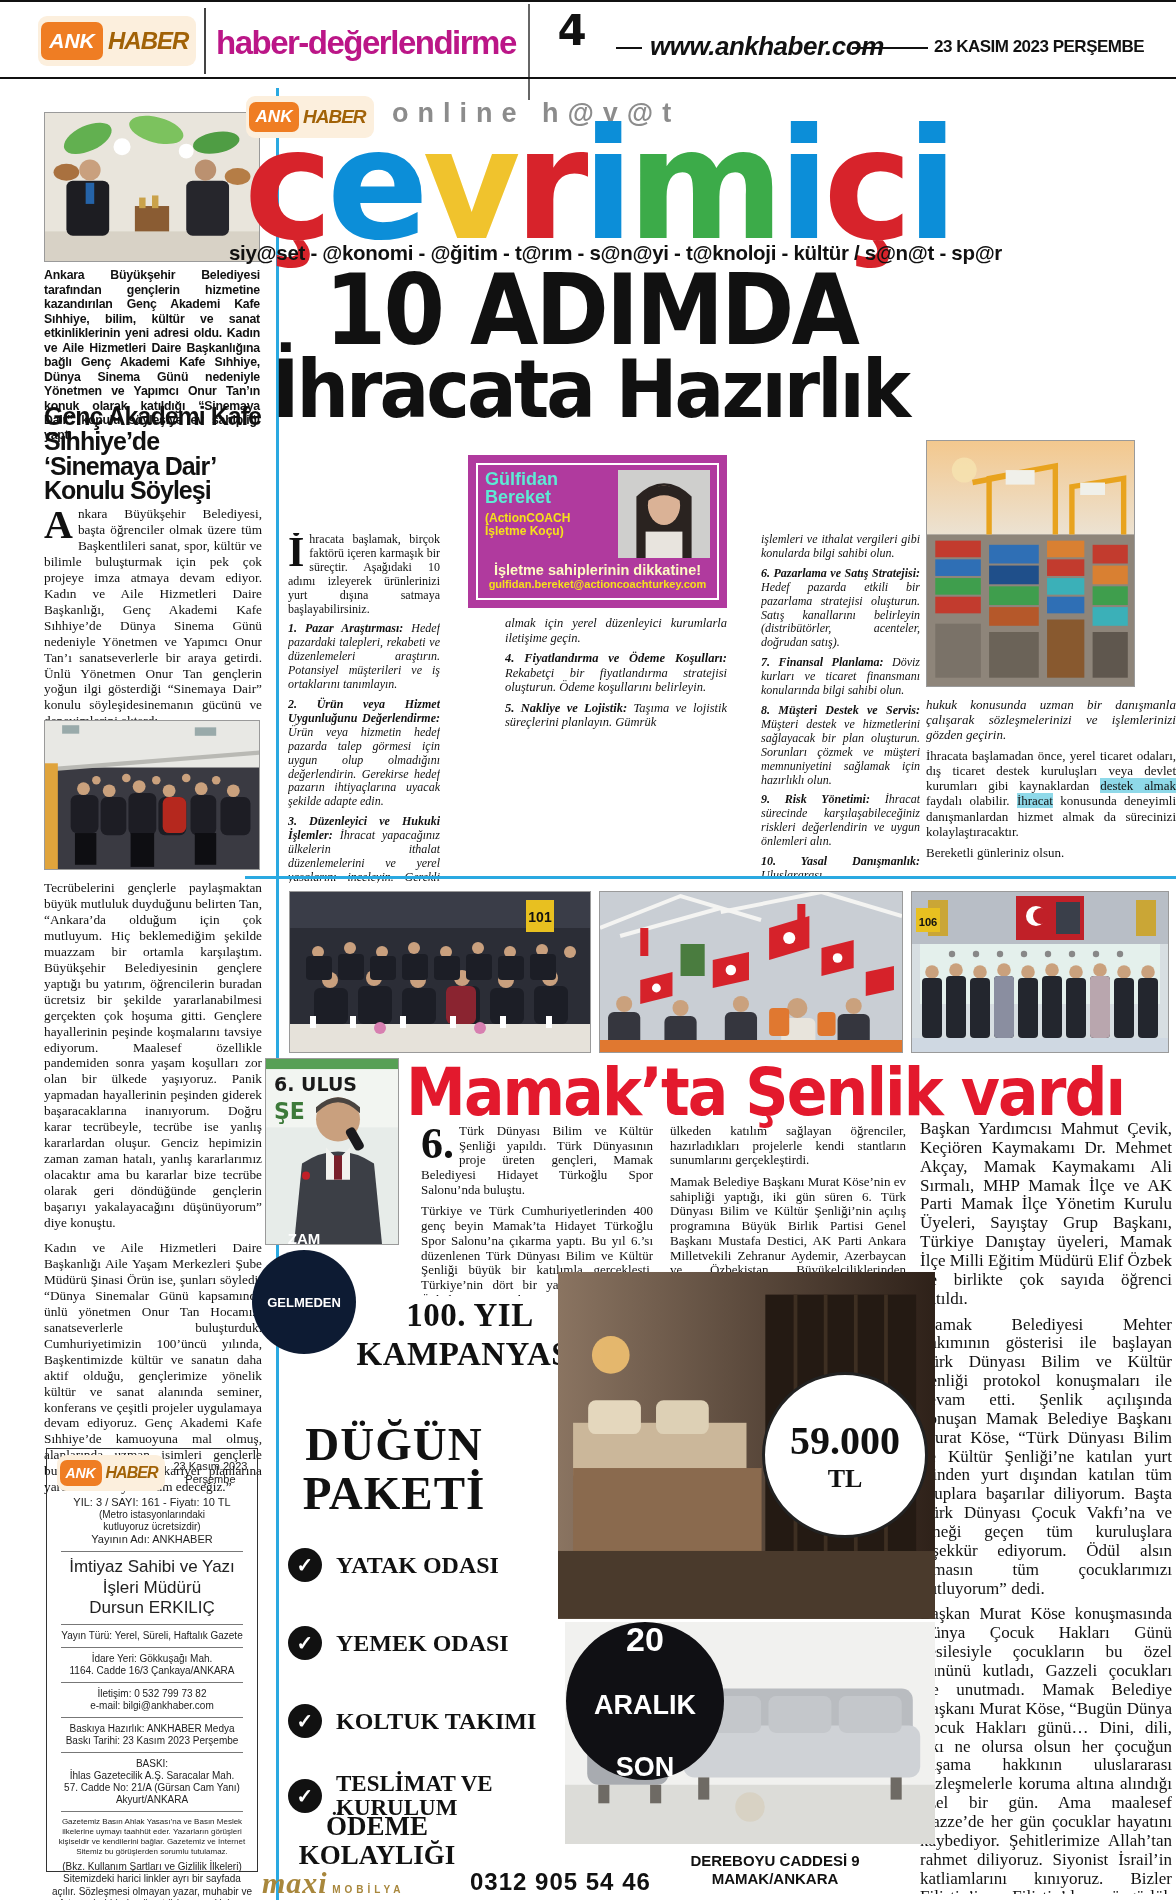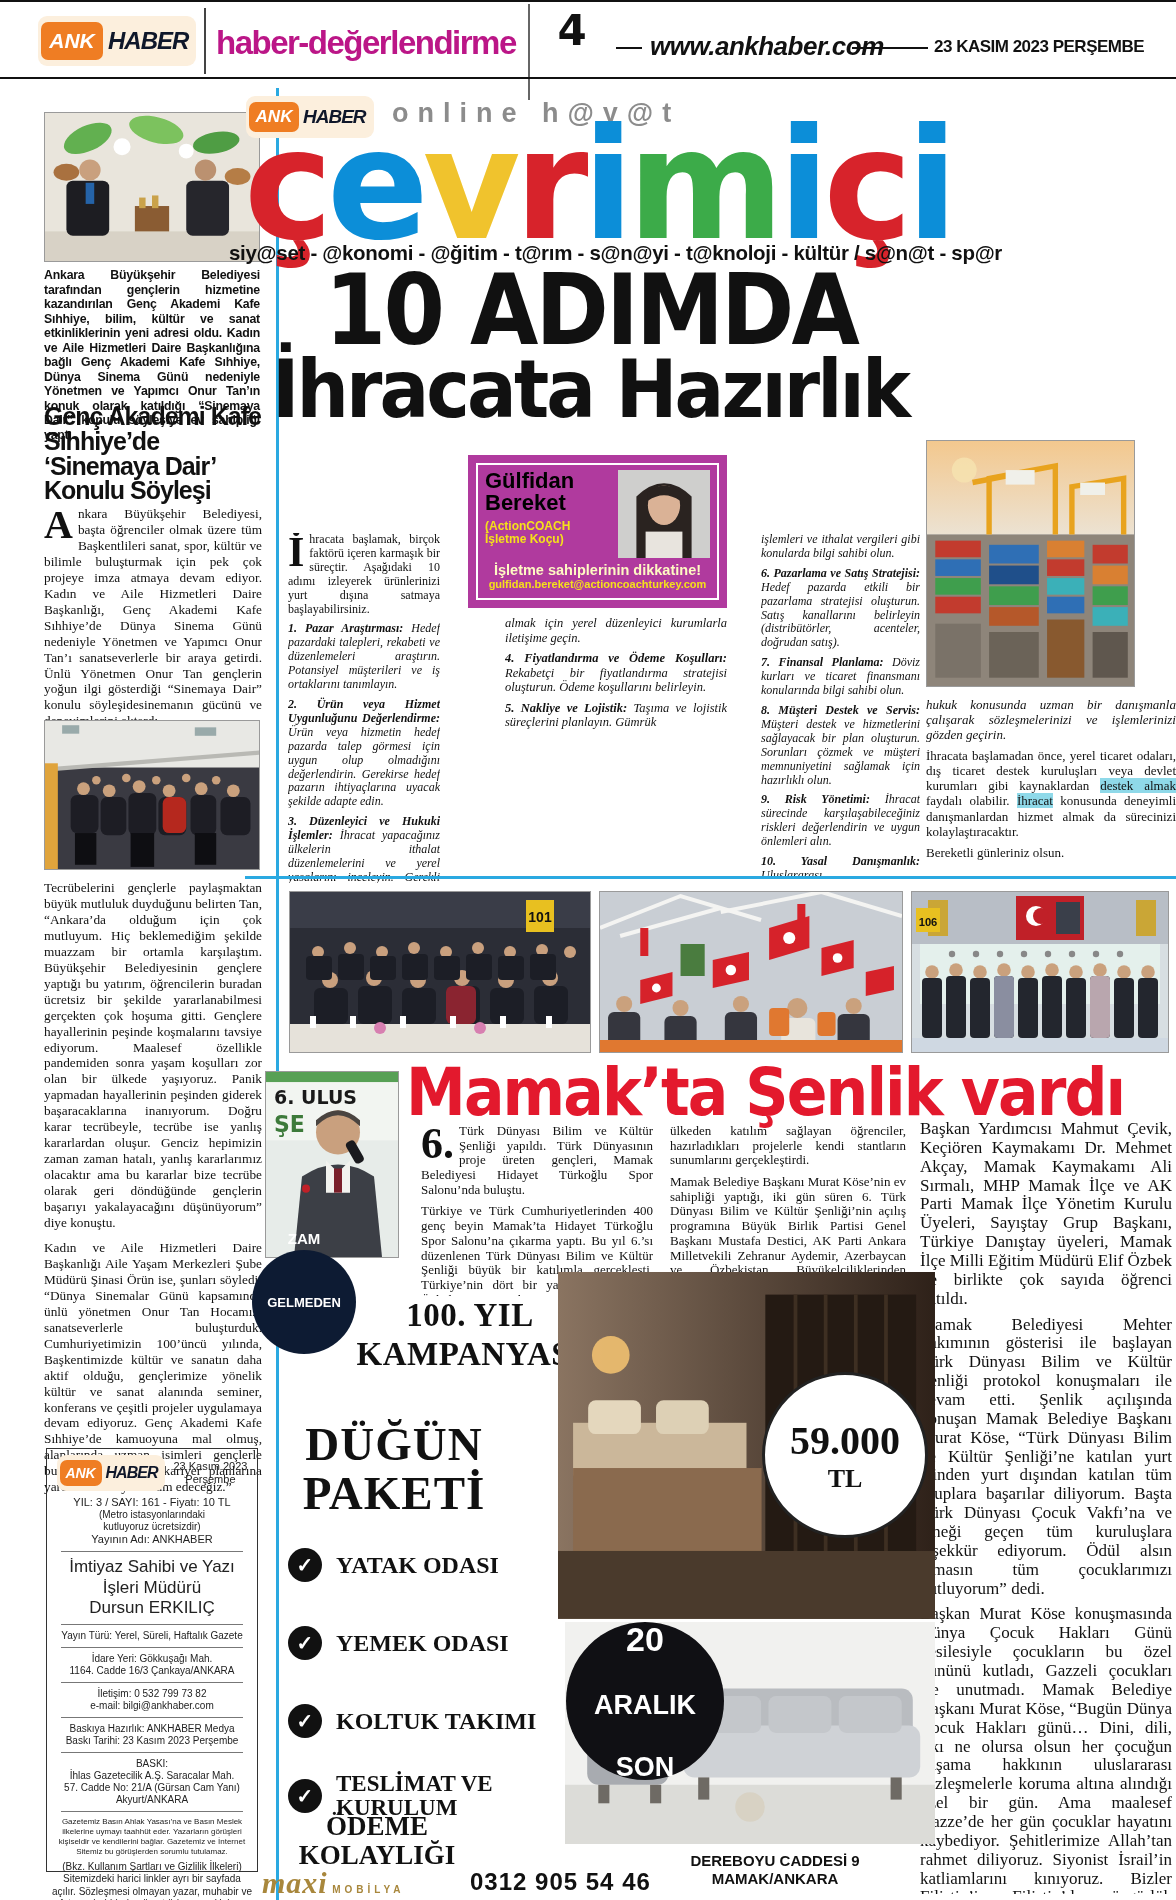--- a/index.html
+++ b/index.html
@@ -18,21 +18,21 @@
   .dcap{float:left;font-weight:bold;line-height:.78;margin:3px 5px 0 0;}
   .ih{font-weight:bold;font-style:italic;}
   .it{font-style:italic;}
   .artcol{font-size:12px;line-height:1.16;overflow:hidden;}
   .artcol p{margin:0 0 6px 0;}
   .mcol{font-family:"Liberation Serif",serif;font-size:13px;line-height:1.13;text-align:justify;overflow:hidden;}
   .mcol p{margin:0 0 7px 0;}
   .logo-pill{background:#fcefdd;border-radius:9px;display:flex;align-items:center;padding:3px 8px 3px 3px;}
   .logo-ank{background:#ef7d23;color:#fff;border-radius:7px;font-weight:bold;font-style:italic;
             display:flex;align-items:center;justify-content:center;}
-  .logo-haber{color:#0f172a;font-weight:bold;font-style:italic;letter-spacing:-1px;}
+  .logo-haber{color:#a16207;font-weight:bold;font-style:italic;letter-spacing:-1px;}
   .imp{font-size:10px;line-height:1.2;text-align:center;color:#222;}
   .imp-hr{border:none;border-top:1px solid #777;margin:5px 10px;}
   .chk{width:34px;height:34px;border-radius:50%;background:#111;color:#fff;display:flex;
        align-items:center;justify-content:center;font-size:20px;font-weight:bold;flex:0 0 34px;}
   .adrow{display:flex;align-items:center;gap:14px;}
   .circ{border-radius:50%;display:flex;flex-direction:column;align-items:center;justify-content:center;text-align:center;}
 </style>
 </head>
 <body>
 
@@ -198,21 +198,21 @@
     <p><span class="dcap ser" style="font-size:42px;">İ</span><span>hracata başlamak, birçok faktörü içeren karmaşık bir süreçtir. Aşağıdaki 10 adımı izleyerek ürünlerinizi yurt dışına satmaya başlayabilirsiniz.</span></p>
     <p><span class="ih">1. Pazar Araştırması:</span> <span class="it">Hedef pazardaki talepleri, rekabeti ve düzenlemeleri araştırın. Potansiyel müşterileri ve iş ortaklarını tanımlayın.</span></p>
     <p><span class="ih">2. Ürün veya Hizmet Uygunluğunu Değerlendirme:</span> <span class="it">Ürün veya hizmetin hedef pazarda talep görmesi için uygun olup olmadığını değerlendirin. Gerekirse hedef pazarın ihtiyaçlarına uyacak şekilde adapte edin.</span></p>
     <p><span class="ih">3. Düzenleyici ve Hukuki İşlemler:</span> <span class="it">İhracat yapacağınız ülkelerin ithalat düzenlemelerini ve yerel yasalarını inceleyin. Gerekli izinleri ve sertifikaları</span></p>
   </div>
 
   <div class="abs" style="left:468px;top:455px;width:259px;height:153px;background:#b03a9e;box-sizing:border-box;padding:8px;">
     <div style="border:2px solid #fff;height:100%;box-sizing:border-box;padding:5px 7px;position:relative;">
       <div style="display:flex;gap:6px;">
         <div style="flex:1;">
-          <div class="b sans" style="color:#000000;font-size:22px;line-height:1.02;">
+          <div class="b sans" style="color:#5eead4;font-size:18px;line-height:1.02;">
             <span>Gülfidan</span><br><span>Bereket</span>
           </div>
           <div class="b sans" style="color:#f5e11a;font-size:12px;line-height:1.1;margin-top:5px;">
             <span>(ActionCOACH</span><br><span>İşletme Koçu)</span>
           </div>
         </div>
         <div style="width:92px;height:88px;overflow:hidden;">
           <svg viewBox="0 0 40 40" preserveAspectRatio="none" style="width:100%;height:100%;">
             <rect width="40" height="40" fill="#cfcfcd"></rect>
             <path d="M8 40 L8 12 Q20 0 32 12 L32 40 Z" fill="#2a2320"></path>
@@ -441,21 +441,21 @@
           <rect x="113" y="43" width="10" height="30" rx="2"></rect>
       </g>
       <rect x="41" y="42" width="10" height="31" rx="2" fill="#8a8ea0"></rect>
       <rect x="89" y="42" width="10" height="31" rx="2" fill="#b9a6ae"></rect>
       <rect x="0" y="73" width="128" height="7" fill="#cfd8e2"></rect>
       <rect x="2" y="8" width="12" height="12" fill="#e8c020"></rect>
       <text x="8" y="17" font-size="5.6" font-weight="bold" text-anchor="middle" fill="#111">106</text>
     </svg>
   </div>
 
-  <div class="abs ph" style="left:265px;top:1058px;width:132px;height:185px;margin-top:13px;">
+  <div class="abs ph" style="left:265px;top:1058px;width:132px;height:185px;">
     <svg viewBox="0 0 66 92" preserveAspectRatio="none">
       <rect width="66" height="92" fill="#e7ece9"></rect>
       <rect x="0" y="0" width="66" height="34" fill="#f2f5f1"></rect>
       <rect x="0" y="0" width="66" height="5" fill="#57a055"></rect>
       <text x="4" y="16" font-size="9.5" font-weight="bold" fill="#1a1a1a" font-family="DejaVu Sans">6. ULUS</text>
       <text x="4" y="30" font-size="11" font-weight="bold" fill="#3d7a3a" font-family="DejaVu Sans">ŞE</text>
       <circle cx="36" cy="30" r="11" fill="#c9a07e"></circle>
       <path d="M25 27 Q36 16 47 27 L47 24 Q36 14 25 24 Z" fill="#4a4440"></path>
       <path d="M14 92 L18 52 Q36 40 54 52 L58 92 Z" fill="#3c3f46"></path>
       <path d="M30 44 L36 50 L42 44 L42 60 L30 60 Z" fill="#f2f2ee"></path>

